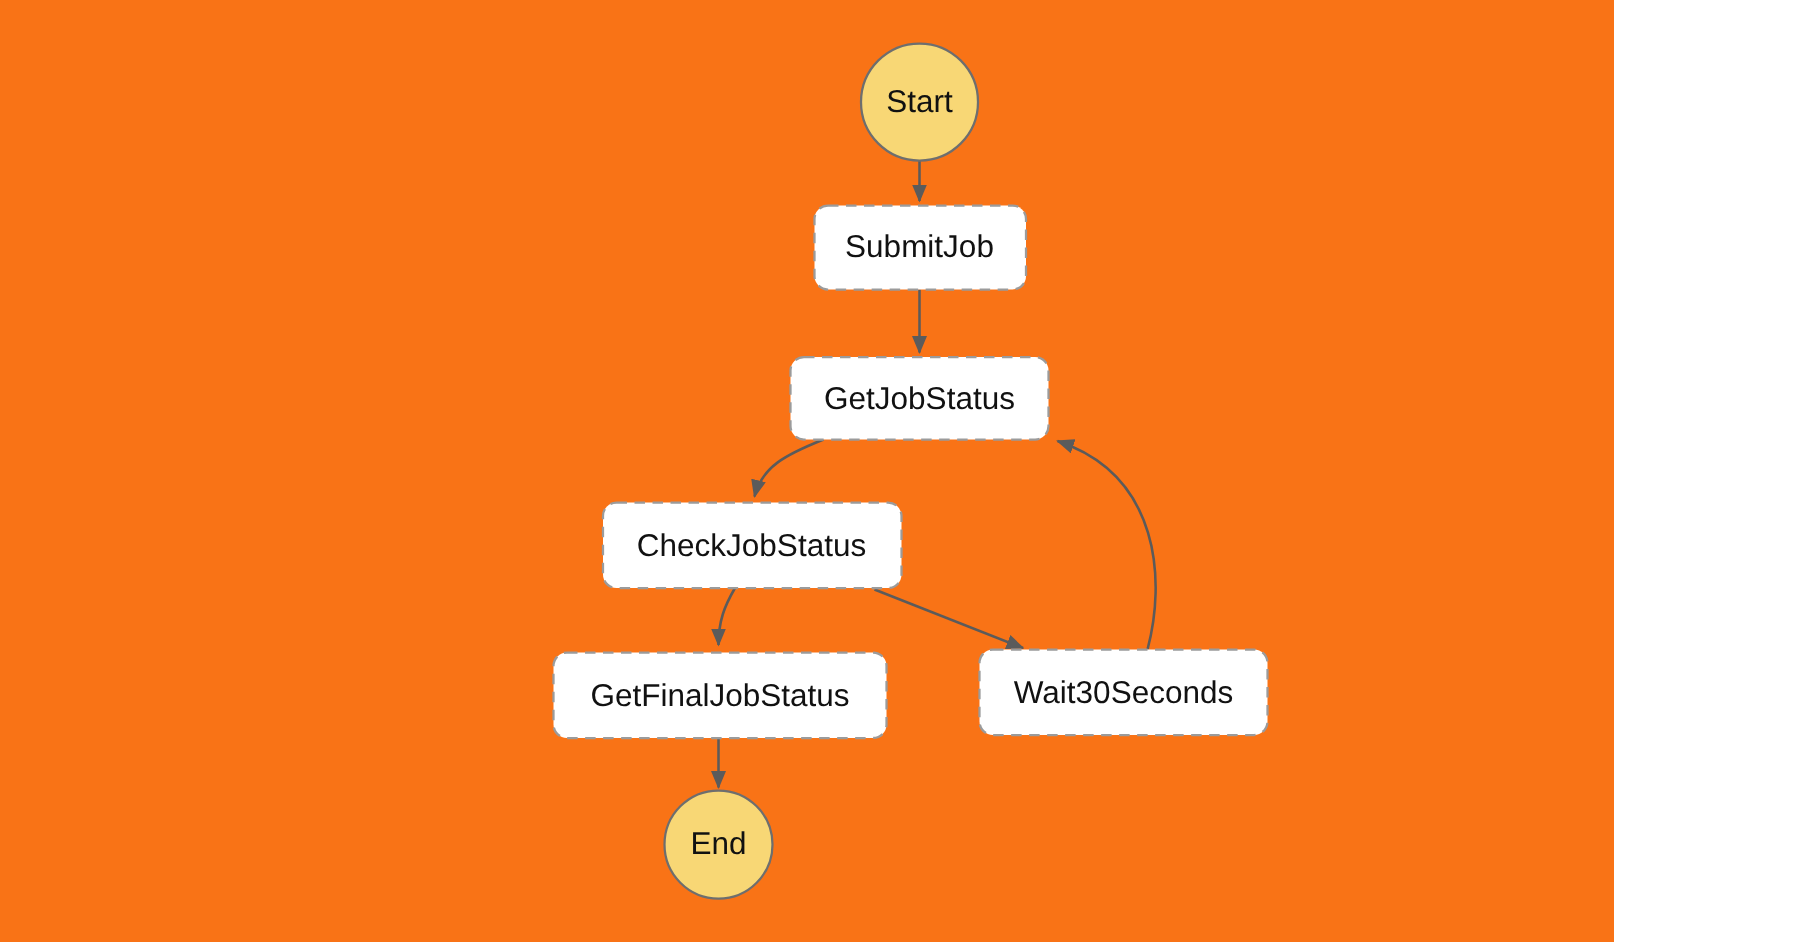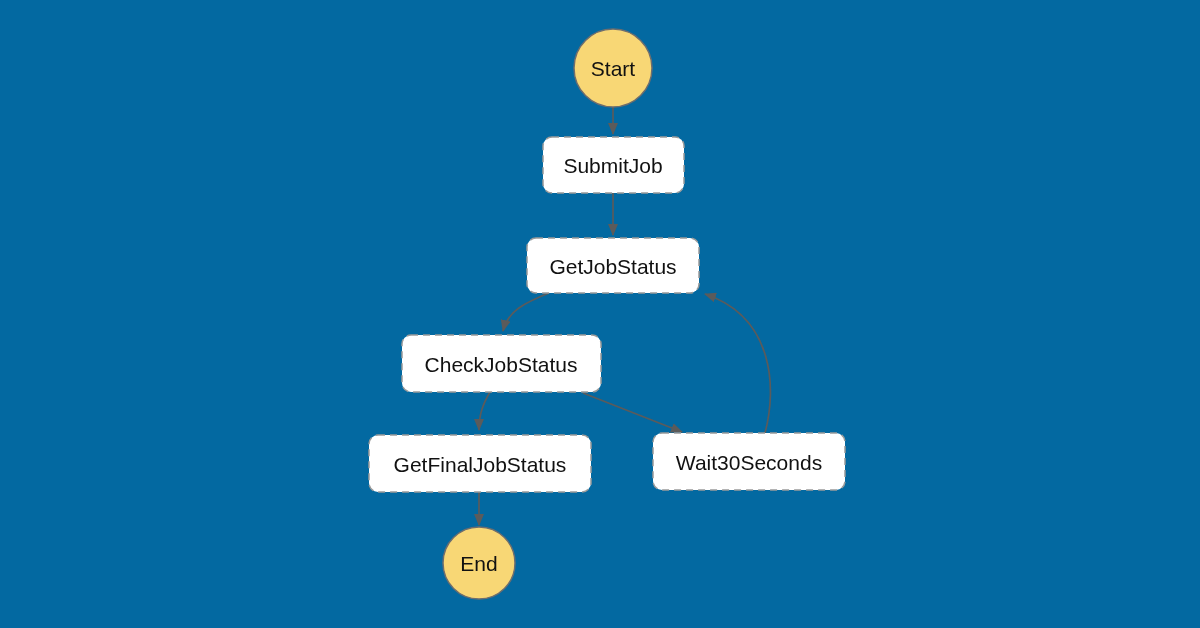--- a/index.html
+++ b/index.html
@@ -1,20 +1,20 @@
 <!DOCTYPE html>
 <html><head>
 <meta charset="utf-8">
 <style>
   html, body { margin: 0; padding: 0; background: #ffffff; }
   .canvas {
     position: relative;
-    width: 1200px;
+    width: 1076px;
     height: 628px;
-    background: #0369a1;
+    background: #f97316;
     overflow: hidden;
   }
   svg { display: block; }
   .edge {
     fill: none;
     stroke-width: 1.7;
     stroke-linecap: butt;
   }
   .task-box {
     fill: #ffffff;

